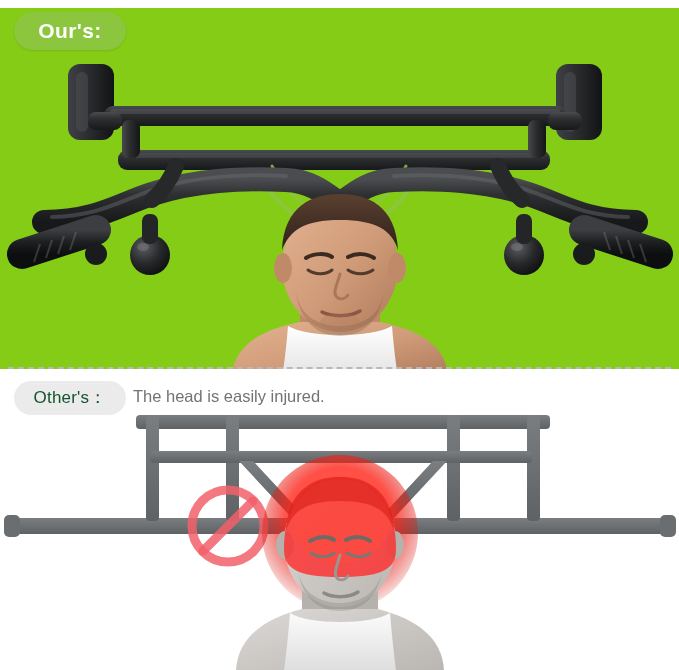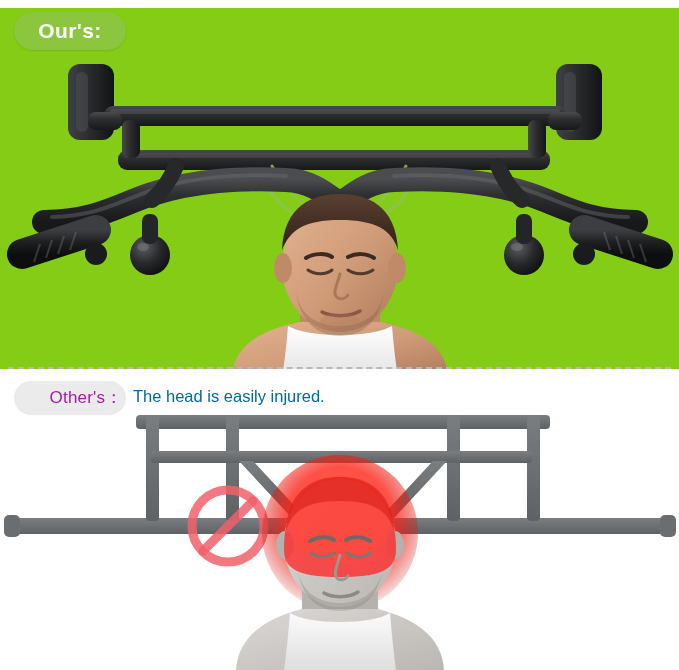--- a/index.html
+++ b/index.html
@@ -99,37 +99,37 @@
     position: absolute;
     left: 14px;
     top: 12px;
     width: 112px;
     height: 34px;
     background: #ebebeb;
     border-radius: 17px;
   }
   .others-badge-text {
     position: absolute;
-    left: 16px;
+    left: 0;
     top: 0;
     width: 112px;
     height: 34px;
     line-height: 34px;
     text-align: center;
-    color: #a21caf;
+    color: #14532d;
     font-size: 17px;
     letter-spacing: 0.2px;
   }
 
   .others-caption {
     position: absolute;
     left: 133px;
     top: 18px;
     font-size: 16.5px;
-    color: #0369a1;
+    color: #737373;
     white-space: nowrap;
   }
 
   .art-bottom {
     position: absolute;
     left: 0;
     top: 46px;
     width: 679px;
     height: 255px;
   }

